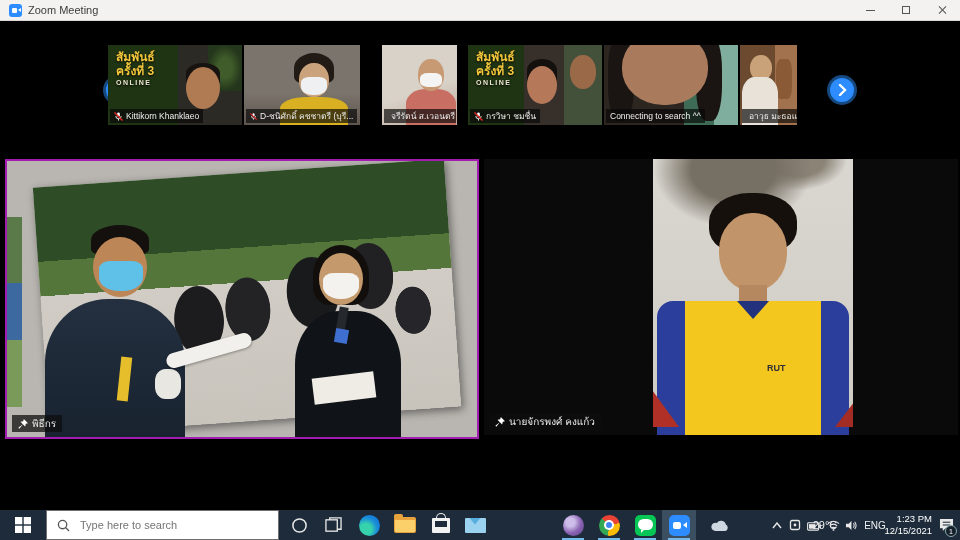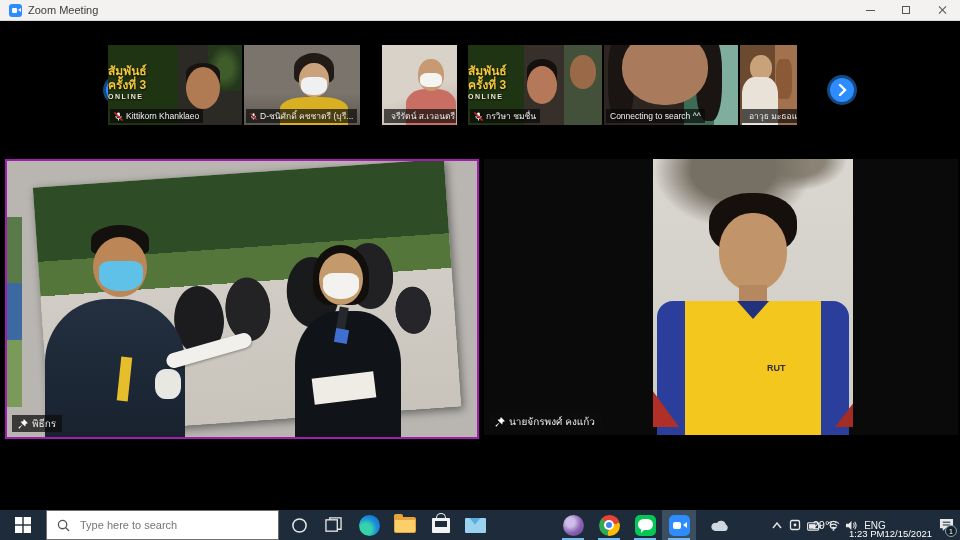--- a/index.html
+++ b/index.html
@@ -24,22 +24,22 @@
   .glyph-close::before,.glyph-close::after{content:"";position:absolute;left:4.5px;top:0;width:1px;height:10px;background:#555;}
   .glyph-close::before{transform:rotate(45deg);} .glyph-close::after{transform:rotate(-45deg);}
 
   
   .nav-btn{position:absolute;width:24px;height:24px;border-radius:50%;background:#2d8cff;
            border:3px solid #15497f;display:flex;align-items:center;justify-content:center;}
   .thumb{position:absolute;top:45px;height:80px;background:#131313;overflow:hidden;}
   .thumb-label{position:absolute;left:2px;bottom:2px;max-width:96%;height:14px;
                background:rgba(8,8,8,.68);color:#f0f0f0;font-size:8.5px;display:flex;
                align-items:center;gap:3px;padding:0 4px;white-space:nowrap;overflow:hidden;box-sizing:border-box;}
-  .poster-text{position:absolute;left:0;top:5px;color:#f2c73c;font-weight:bold;font-size:12px;
-               line-height:1.2;text-shadow:0 1px 2px #000;margin-top:14px;}
+  .poster-text{position:absolute;left:8px;top:5px;color:#f2c73c;font-weight:bold;font-size:12px;
+               line-height:1.2;text-shadow:0 1px 2px #000;}
   .poster-online{font-size:7px;color:#efe8d2;letter-spacing:1.5px;font-weight:bold;}
 
   
   .art{position:absolute;}
   .t1-bg{inset:0;background:linear-gradient(90deg,#1f3413 0 52%,#2c2a24 52%);}
   .t1-face{left:58%;top:28%;width:34px;height:42px;background:#b07a52;border-radius:50%;}
   .t1-hair{left:58%;top:22%;width:34px;height:20px;background:#171310;border-radius:50% 50% 0 0;}
   .t1-leaf{right:0;top:0;width:34px;height:46px;background:radial-gradient(#3f5c2a 30%,#24361b 70%);}
   .t2-bg{inset:0;background:linear-gradient(180deg,#7b746c 0 60%,#5e564e);}
   .t2-hair{left:50px;top:8px;width:40px;height:30px;background:#221a14;border-radius:50% 50% 20% 20%;}
@@ -158,21 +158,21 @@
              background:#fff;border-radius:6px;}
   .line-icon::after{content:"";position:absolute;left:6px;bottom:2px;width:4px;height:4px;
              background:#fff;clip-path:polygon(0 0,100% 0,0 100%);}
   .zoomapp-icon{position:relative;width:21px;height:21px;border-radius:5px;background:#2d8cff;}
   .zoomapp-icon::before{content:"";position:absolute;left:4px;top:7px;width:8px;height:7px;
              background:#fff;border-radius:2px;}
   .zoomapp-icon::after{content:"";position:absolute;right:3px;top:7.5px;width:0;height:0;
              border-right:4px solid #fff;border-top:3px solid transparent;border-bottom:3px solid transparent;}
   .tray-text{color:#f2f2f2;font-size:11px;}
   .tray-small{color:#f2f2f2;font-size:10px;}
-  .clock{position:absolute;right:28px;top:0;height:30px;display:flex;flex-direction:row;
+  .clock{position:absolute;right:28px;top:0;height:30px;display:flex;flex-direction:column;
          justify-content:center;align-items:flex-end;color:#fff;font-size:9.5px;line-height:1.25;}
   .notif{position:absolute;right:2px;top:0;width:24px;height:30px;display:flex;align-items:center;justify-content:center;}
   .badge{position:absolute;right:1px;bottom:3px;width:10px;height:10px;border-radius:50%;
          background:#16202b;color:#fff;font-size:7px;display:flex;align-items:center;justify-content:center;border:1px solid #8aa;}
 </style>
 </head>
 <body>
 
 <div id="screen">
 

